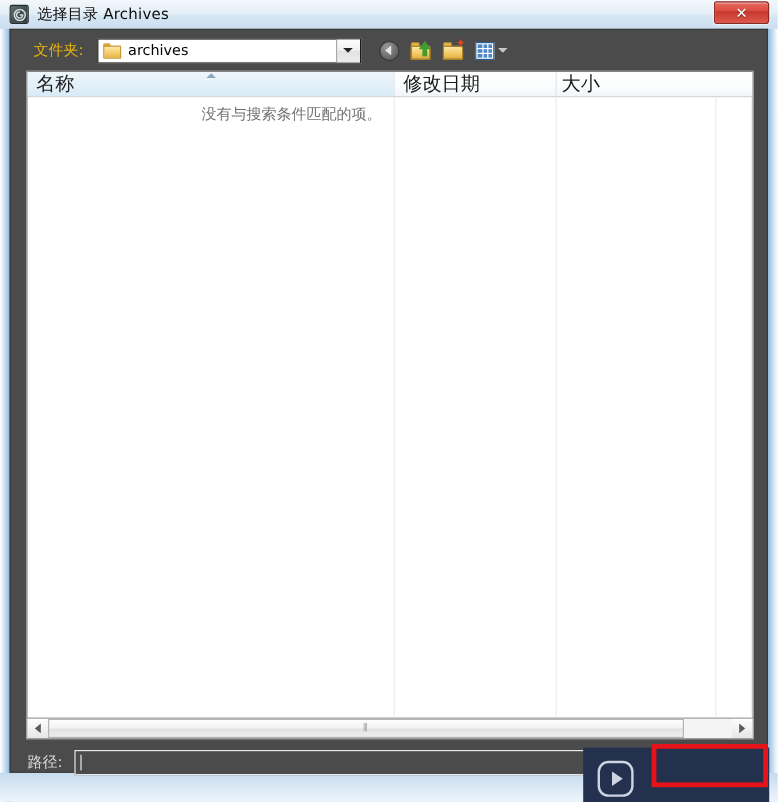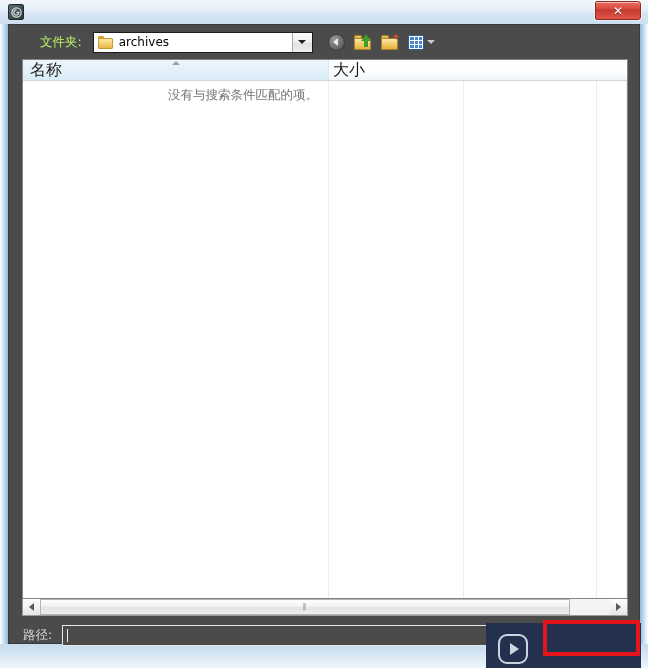--- a/index.html
+++ b/index.html
@@ -85,23 +85,23 @@
 
   
   #folder-row {
     position: absolute;
     left: 0; top: 0;
     width: 100%; height: 34px;
     display: flex;
     align-items: center;
   }
   #folder-label {
-    margin-left: 31px;
+    margin-left: 19px;
     margin-right: 11px;
-    color: #bef264;
+    color: #eab308;
     font-size: 12.5px;
     white-space: nowrap;
   }
   #folder-combo {
     width: 220px; height: 21px;
     background: #ffffff;
     border: 1px solid #1b1b1b;
     box-sizing: border-box;
     display: flex; align-items: center;
     position: relative;
@@ -403,20 +403,21 @@
   <div id="frame-right"></div>
   <div id="frame-bottom"></div>
 
   <div id="titlebar">
     <div id="title-icon">
       <svg width="11" height="11" viewBox="0 0 12 12" aria-hidden="true">
         <circle cx="6" cy="6" r="5" fill="none" stroke="#cfdbdc" stroke-width="1.4"></circle>
         <path d="M6 3.2 A2.8 2.8 0 1 0 8.6 6 L6 6" fill="none" stroke="#cfdbdc" stroke-width="1.4"></path>
       </svg>
     </div>
+    <div id="title-text">选择目录 Archives</div>
     <div id="close-btn">
       <span>✕</span>
     </div>
   </div>
 
   <div id="dialog">
 
     <div id="folder-row">
       <div id="folder-label">文件夹:</div>
 
@@ -468,20 +469,23 @@
         </span>
       </div>
     </div>
 
     <div id="list-area">
       <div id="col-header">
         <div class="col sorted" style="width:306px">
           <span class="sort-caret"></span>
           <span>名称</span>
         </div>
+        <div class="col" style="width:135px">
+          <span>修改日期</span>
+        </div>
         <div class="col" style="width:30px;padding-left:4px;border-right:none">
           <span>大小</span>
         </div>
       </div>
 
       <div id="list-body">
         <div class="body-col" style="width:306px"></div>
         <div class="body-col" style="width:135px"></div>
         <div class="body-col" style="width:133px"></div>
         <div class="body-col" style="width:30px"></div>

